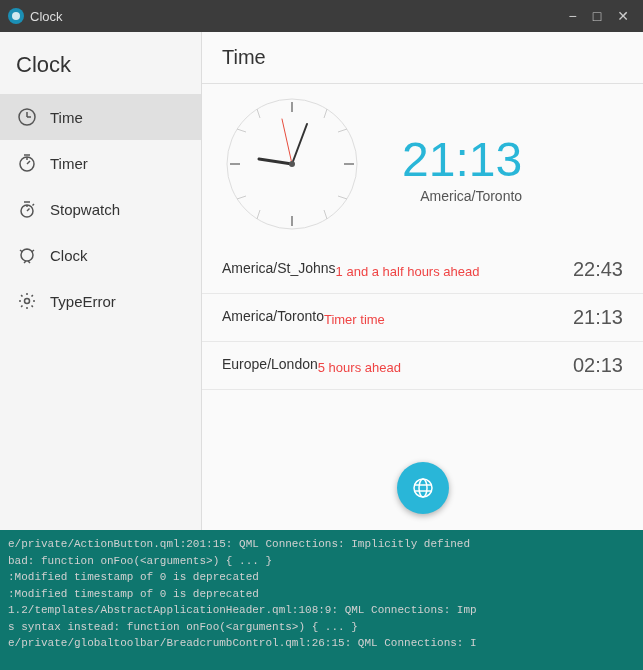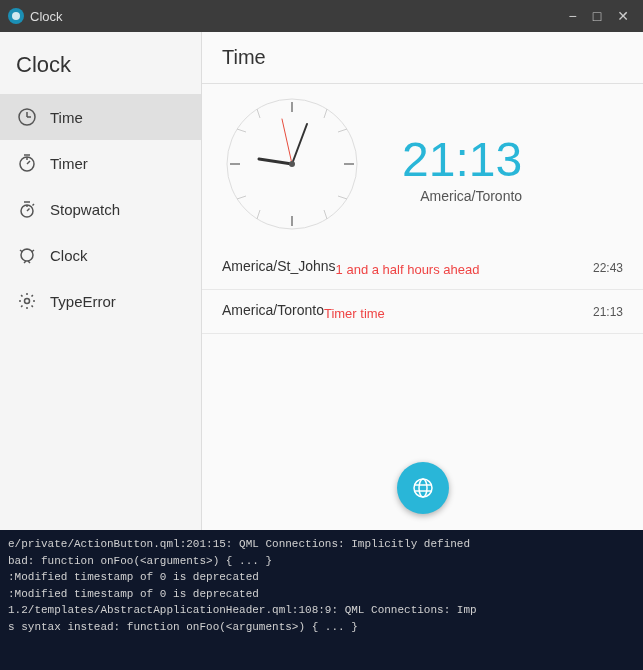--- a/index.html
+++ b/index.html
@@ -77,39 +77,39 @@
     .worldclock-item {
       padding: 12px 20px;
       border-bottom: 1px solid #e8e8e8;
       display: flex;
       justify-content: space-between;
       align-items: center;
     }
     .worldclock-info { display: flex; flex-direction: row; text-align: center; }
     .worldclock-name { font-size: 14px; font-weight: 500; color: #333; }
     .worldclock-desc { font-size: 13px; color: #ef4444; margin-top: 4px; }
-    .worldclock-time { font-size: 12px; color: #555; }
+    .worldclock-time { font-size: 20px; color: #555; }
 
     
     .add-btn-area { display: flex; justify-content: center; padding: 16px; }
     .add-btn {
       width: 52px; height: 52px;
       border-radius: 50%;
       background: #29b6d8;
       border: none;
       cursor: pointer;
       display: flex; align-items: center; justify-content: center;
       color: white;
       font-size: 22px;
       box-shadow: 0 2px 6px rgba(0,0,0,0.3);
     }
 
     
     .console-area {
-      background: #0f172a;
+      background: #0f766e;
       color: #d0d0d0;
       font-family: 'Courier New', monospace;
       font-size: 11px;
       padding: 6px 8px;
       height: 140px;
       overflow: hidden;
       flex-shrink: 0;
       line-height: 1.5;
     }
     .console-line { white-space: nowrap; overflow: hidden; }
@@ -250,20 +250,27 @@
         </div>
 
         <div class="worldclock-item">
           <div class="worldclock-info">
             <span class="worldclock-name">America/Toronto</span>
             <span class="worldclock-desc">Timer time</span>
           </div>
           <span class="worldclock-time">21:13</span>
         </div>
 
+        <div class="worldclock-item">
+          <div class="worldclock-info">
+            <span class="worldclock-name">Europe/London</span>
+            <span class="worldclock-desc">5 hours ahead</span>
+          </div>
+          <span class="worldclock-time">02:13</span>
+        </div>
       </div>
 
       <div class="add-btn-area">
         <button class="add-btn">
           <svg width="24" height="24" viewBox="0 0 24 24" fill="white">
             <circle cx="12" cy="12" r="9" fill="none" stroke="white" stroke-width="1.5"></circle>
             <ellipse cx="12" cy="12" rx="4" ry="9" fill="none" stroke="white" stroke-width="1.5"></ellipse>
             <line x1="3.5" y1="9" x2="20.5" y2="9" stroke="white" stroke-width="1.5"></line>
             <line x1="3.5" y1="15" x2="20.5" y2="15" stroke="white" stroke-width="1.5"></line>
           </svg>
@@ -272,15 +279,16 @@
     </div>
   </div>
 
   <div class="console-area">
     <div class="console-line">e/private/ActionButton.qml:201:15: QML Connections: Implicitly defined</div>
     <div class="console-line">bad: function onFoo(&lt;arguments&gt;) { ... }</div>
     <div class="console-line">:Modified timestamp of 0 is deprecated</div>
     <div class="console-line">:Modified timestamp of 0 is deprecated</div>
     <div class="console-line">1.2/templates/AbstractApplicationHeader.qml:108:9: QML Connections: Imp</div>
     <div class="console-line">s syntax instead: function onFoo(&lt;arguments&gt;) { ... }</div>
+    <div class="console-line">e/private/globaltoolbar/BreadcrumbControl.qml:26:15: QML Connections: I</div>
   </div>
 
 </div>
 
 </body></html>

